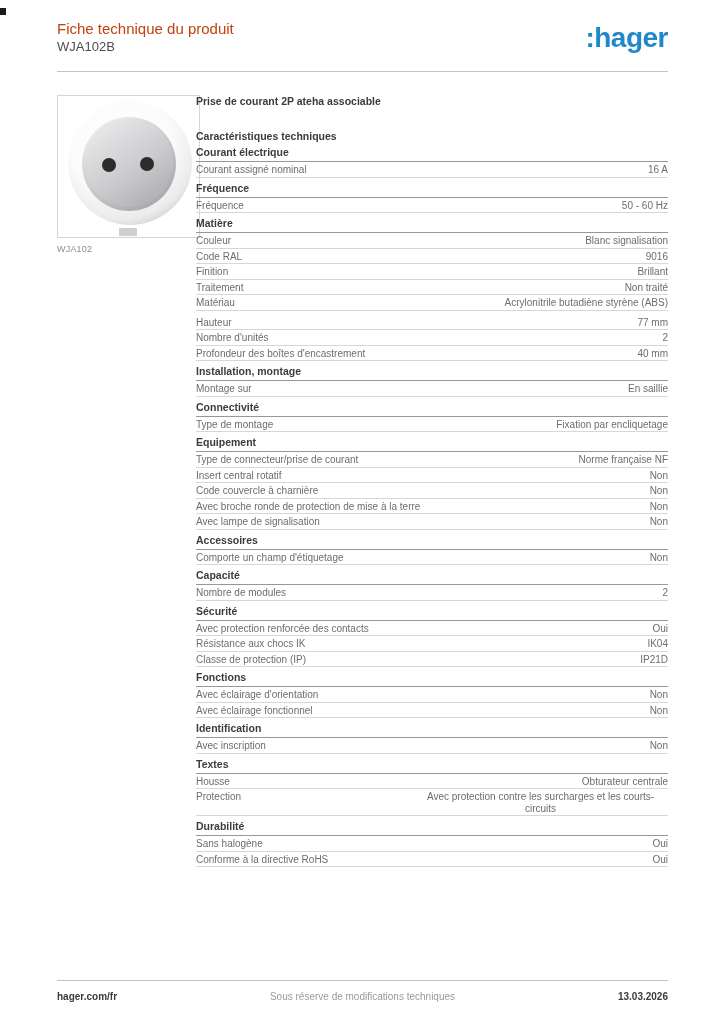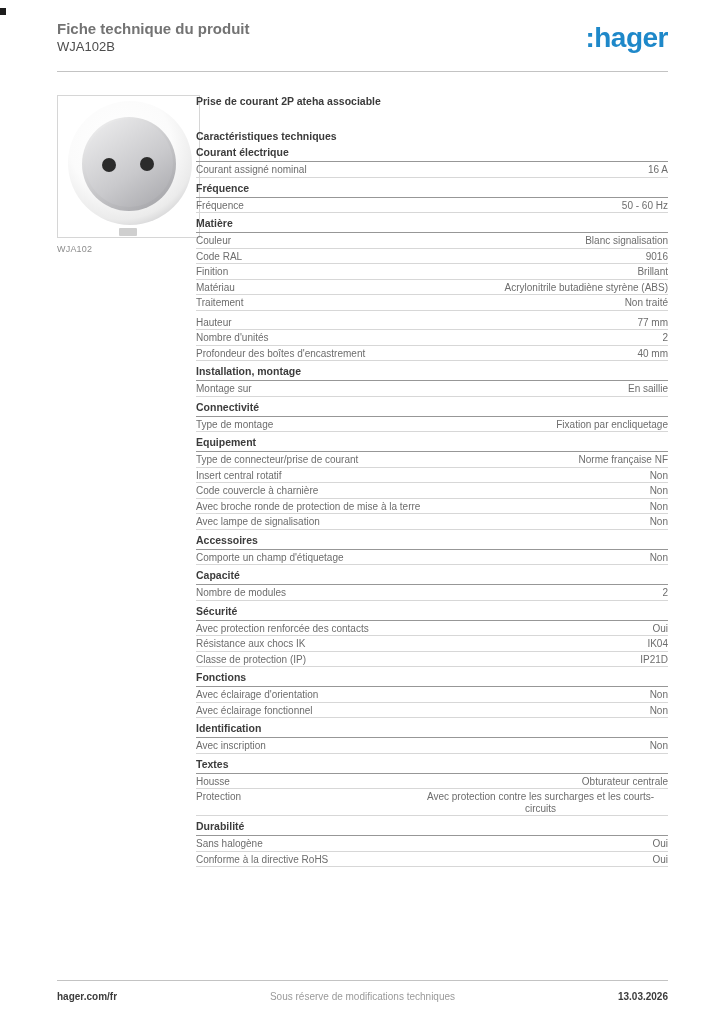--- a/index.html
+++ b/index.html
@@ -17,21 +17,21 @@
   }
   .page {
     position: absolute; inset: 0;
     padding: 16px 56px 0 57px;
   }
   
   .doc-header {
     display: flex; justify-content: space-between; align-items: flex-start;
     padding-top: 3px;
   }
-  .doc-title { font-size: 15px; font-weight: bold; color: #737373; line-height: 19px; }
+  .doc-title { font-size: 15px; font-weight: normal; color: #c2410c; line-height: 19px; }
   .doc-subtitle { font-size: 13px; font-weight: normal; color: #4d4d4d; line-height: 17px; }
   .brand-logo {
     font-size: 28px; font-weight: bold; letter-spacing: -0.5px;
     line-height: 30px; margin-top: 4px;
   }
   .header-rule { border: none; border-top: 1px solid #c3c3c3; margin-top: 16px; }
 
   
   .main { display: flex; align-items: flex-start; margin-top: 23px; }
   .left-col { width: 126px; flex: none; }
@@ -159,27 +159,27 @@
     <span class="tlabel">Code RAL</span>
     <span class="tvalue">9016</span>
   </div>
 
   <div class="trow">
     <span class="tlabel">Finition</span>
     <span class="tvalue">Brillant</span>
   </div>
 
   <div class="trow">
+    <span class="tlabel">Traitement</span>
+    <span class="tvalue">Non traité</span>
+  </div>
+
+  <div class="trow">
     <span class="tlabel">Matériau</span>
     <span class="tvalue">Acrylonitrile butadiène styrène (ABS)</span>
-  </div>
-
-  <div class="trow">
-    <span class="tlabel">Traitement</span>
-    <span class="tvalue">Non traité</span>
   </div>
 </div>
   </section>
 
   <section class="tsec">
     <div class="rows">
   <div class="trow">
     <span class="tlabel">Hauteur</span>
     <span class="tvalue">77 mm</span>
   </div>

